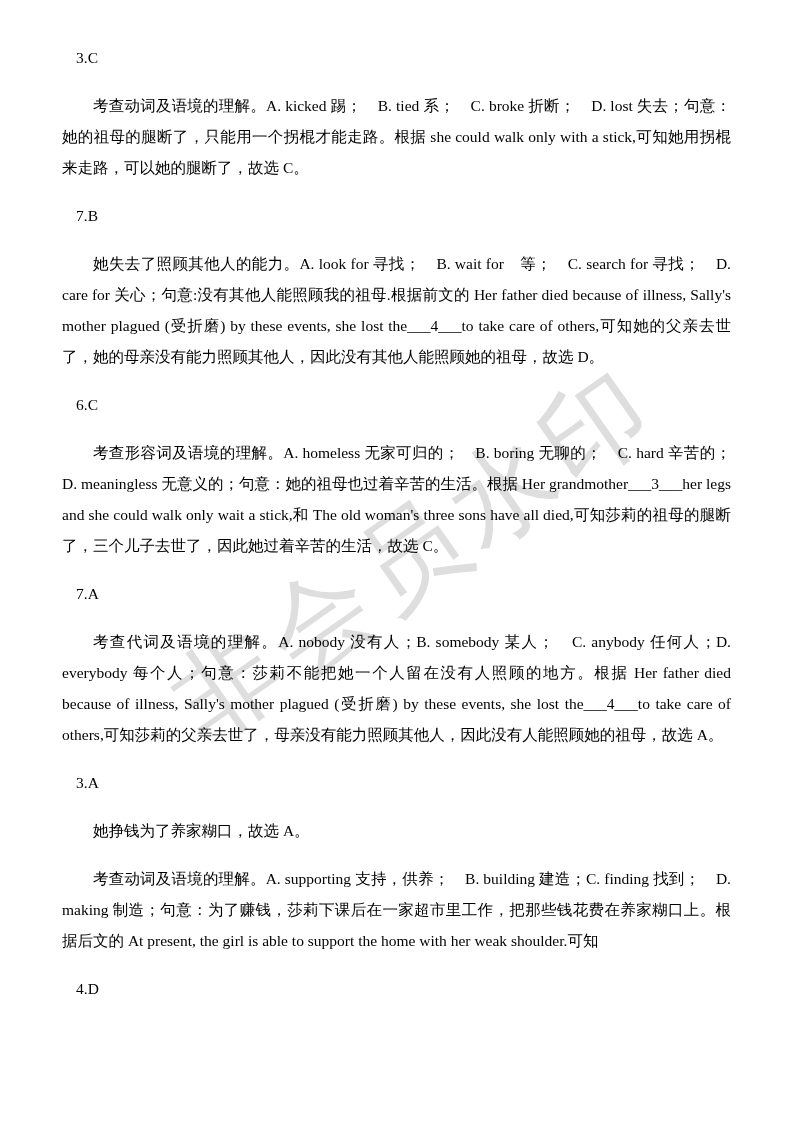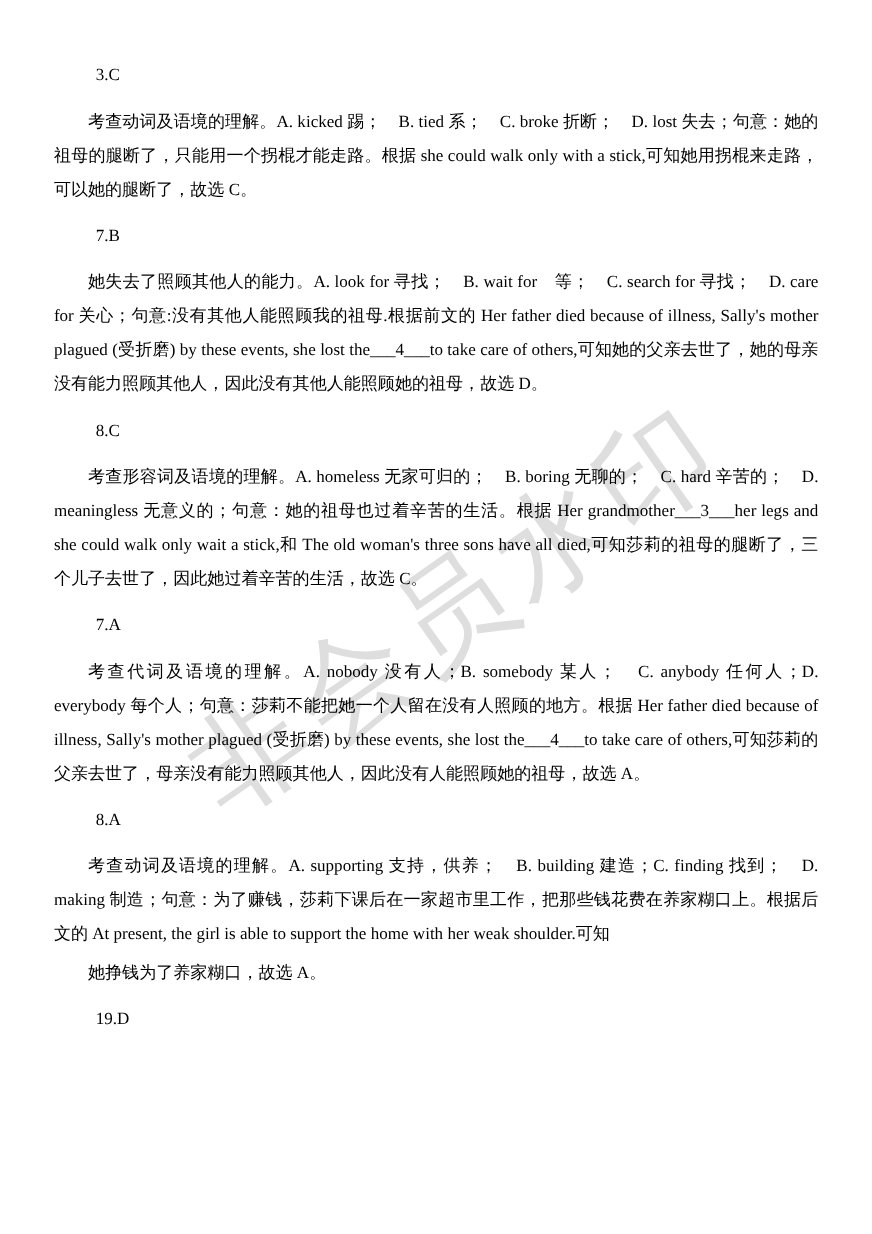--- a/index.html
+++ b/index.html
@@ -39,51 +39,51 @@
     left: 45px;
     top: 42px;
     width: 703px;
     z-index: 1;
     font-size: 15.5px;
     line-height: 31px;
     text-align: justify;
   }
   .ans {
     text-indent: 2em;
-    margin: 11px;
+    margin: 0;
   }
   .para {
-    margin: 4px;
+    margin: 17px;
     text-indent: 2em;
     text-align: justify;
   }
 </style>
 </head>
 <body>
 
 <div class="page">
 
   <div class="watermark">非会员水印</div>
 
   <div class="content">
 
     <div class="ans">3.C</div>
     <p class="para">考查动词及语境的理解。A. kicked 踢；　B. tied 系；　C. broke 折断；　D. lost 失去；句意：她的祖母的腿断了，只能用一个拐棍才能走路。根据 she could walk only with a stick,可知她用拐棍来走路，可以她的腿断了，故选 C。</p>
 
     <div class="ans">7.B</div>
 
     <p class="para">她失去了照顾其他人的能力。A. look for 寻找；　B. wait for　等；　C. search for 寻找；　D. care for 关心；句意:没有其他人能照顾我的祖母.根据前文的 Her father died because of illness, Sally's mother plagued (受折磨) by these events, she lost the___4___to take care of others,可知她的父亲去世了，她的母亲没有能力照顾其他人，因此没有其他人能照顾她的祖母，故选 D。</p>
 
-    <div class="ans">8.C</div>
+    <div class="ans">6.C</div>
     <p class="para">考查形容词及语境的理解。A. homeless 无家可归的；　B. boring 无聊的；　C. hard 辛苦的；　D. meaningless 无意义的；句意：她的祖母也过着辛苦的生活。根据 Her grandmother___3___her legs and she could walk only wait a stick,和 The old woman's three sons have all died,可知莎莉的祖母的腿断了，三个儿子去世了，因此她过着辛苦的生活，故选 C。</p>
 
     <div class="ans">7.A</div>
     <p class="para">考查代词及语境的理解。A. nobody 没有人；B. somebody 某人；　C. anybody 任何人；D. everybody 每个人；句意：莎莉不能把她一个人留在没有人照顾的地方。根据 Her father died because of illness, Sally's mother plagued (受折磨) by these events, she lost the___4___to take care of others,可知莎莉的父亲去世了，母亲没有能力照顾其他人，因此没有人能照顾她的祖母，故选 A。</p>
 
 
-    <div class="ans">8.A</div>
+    <div class="ans">3.A</div>
+    <p class="para">她挣钱为了养家糊口，故选 A。</p>
     <p class="para">考查动词及语境的理解。A. supporting 支持，供养；　B. building 建造；C. finding 找到；　D. making 制造；句意：为了赚钱，莎莉下课后在一家超市里工作，把那些钱花费在养家糊口上。根据后文的 At present, the girl is able to support the home with her weak shoulder.可知</p>
-    <p class="para">她挣钱为了养家糊口，故选 A。</p>
 
-    <div class="ans">19.D</div>
+    <div class="ans">4.D</div>
 
   </div>
 </div>
 
 </body></html>

